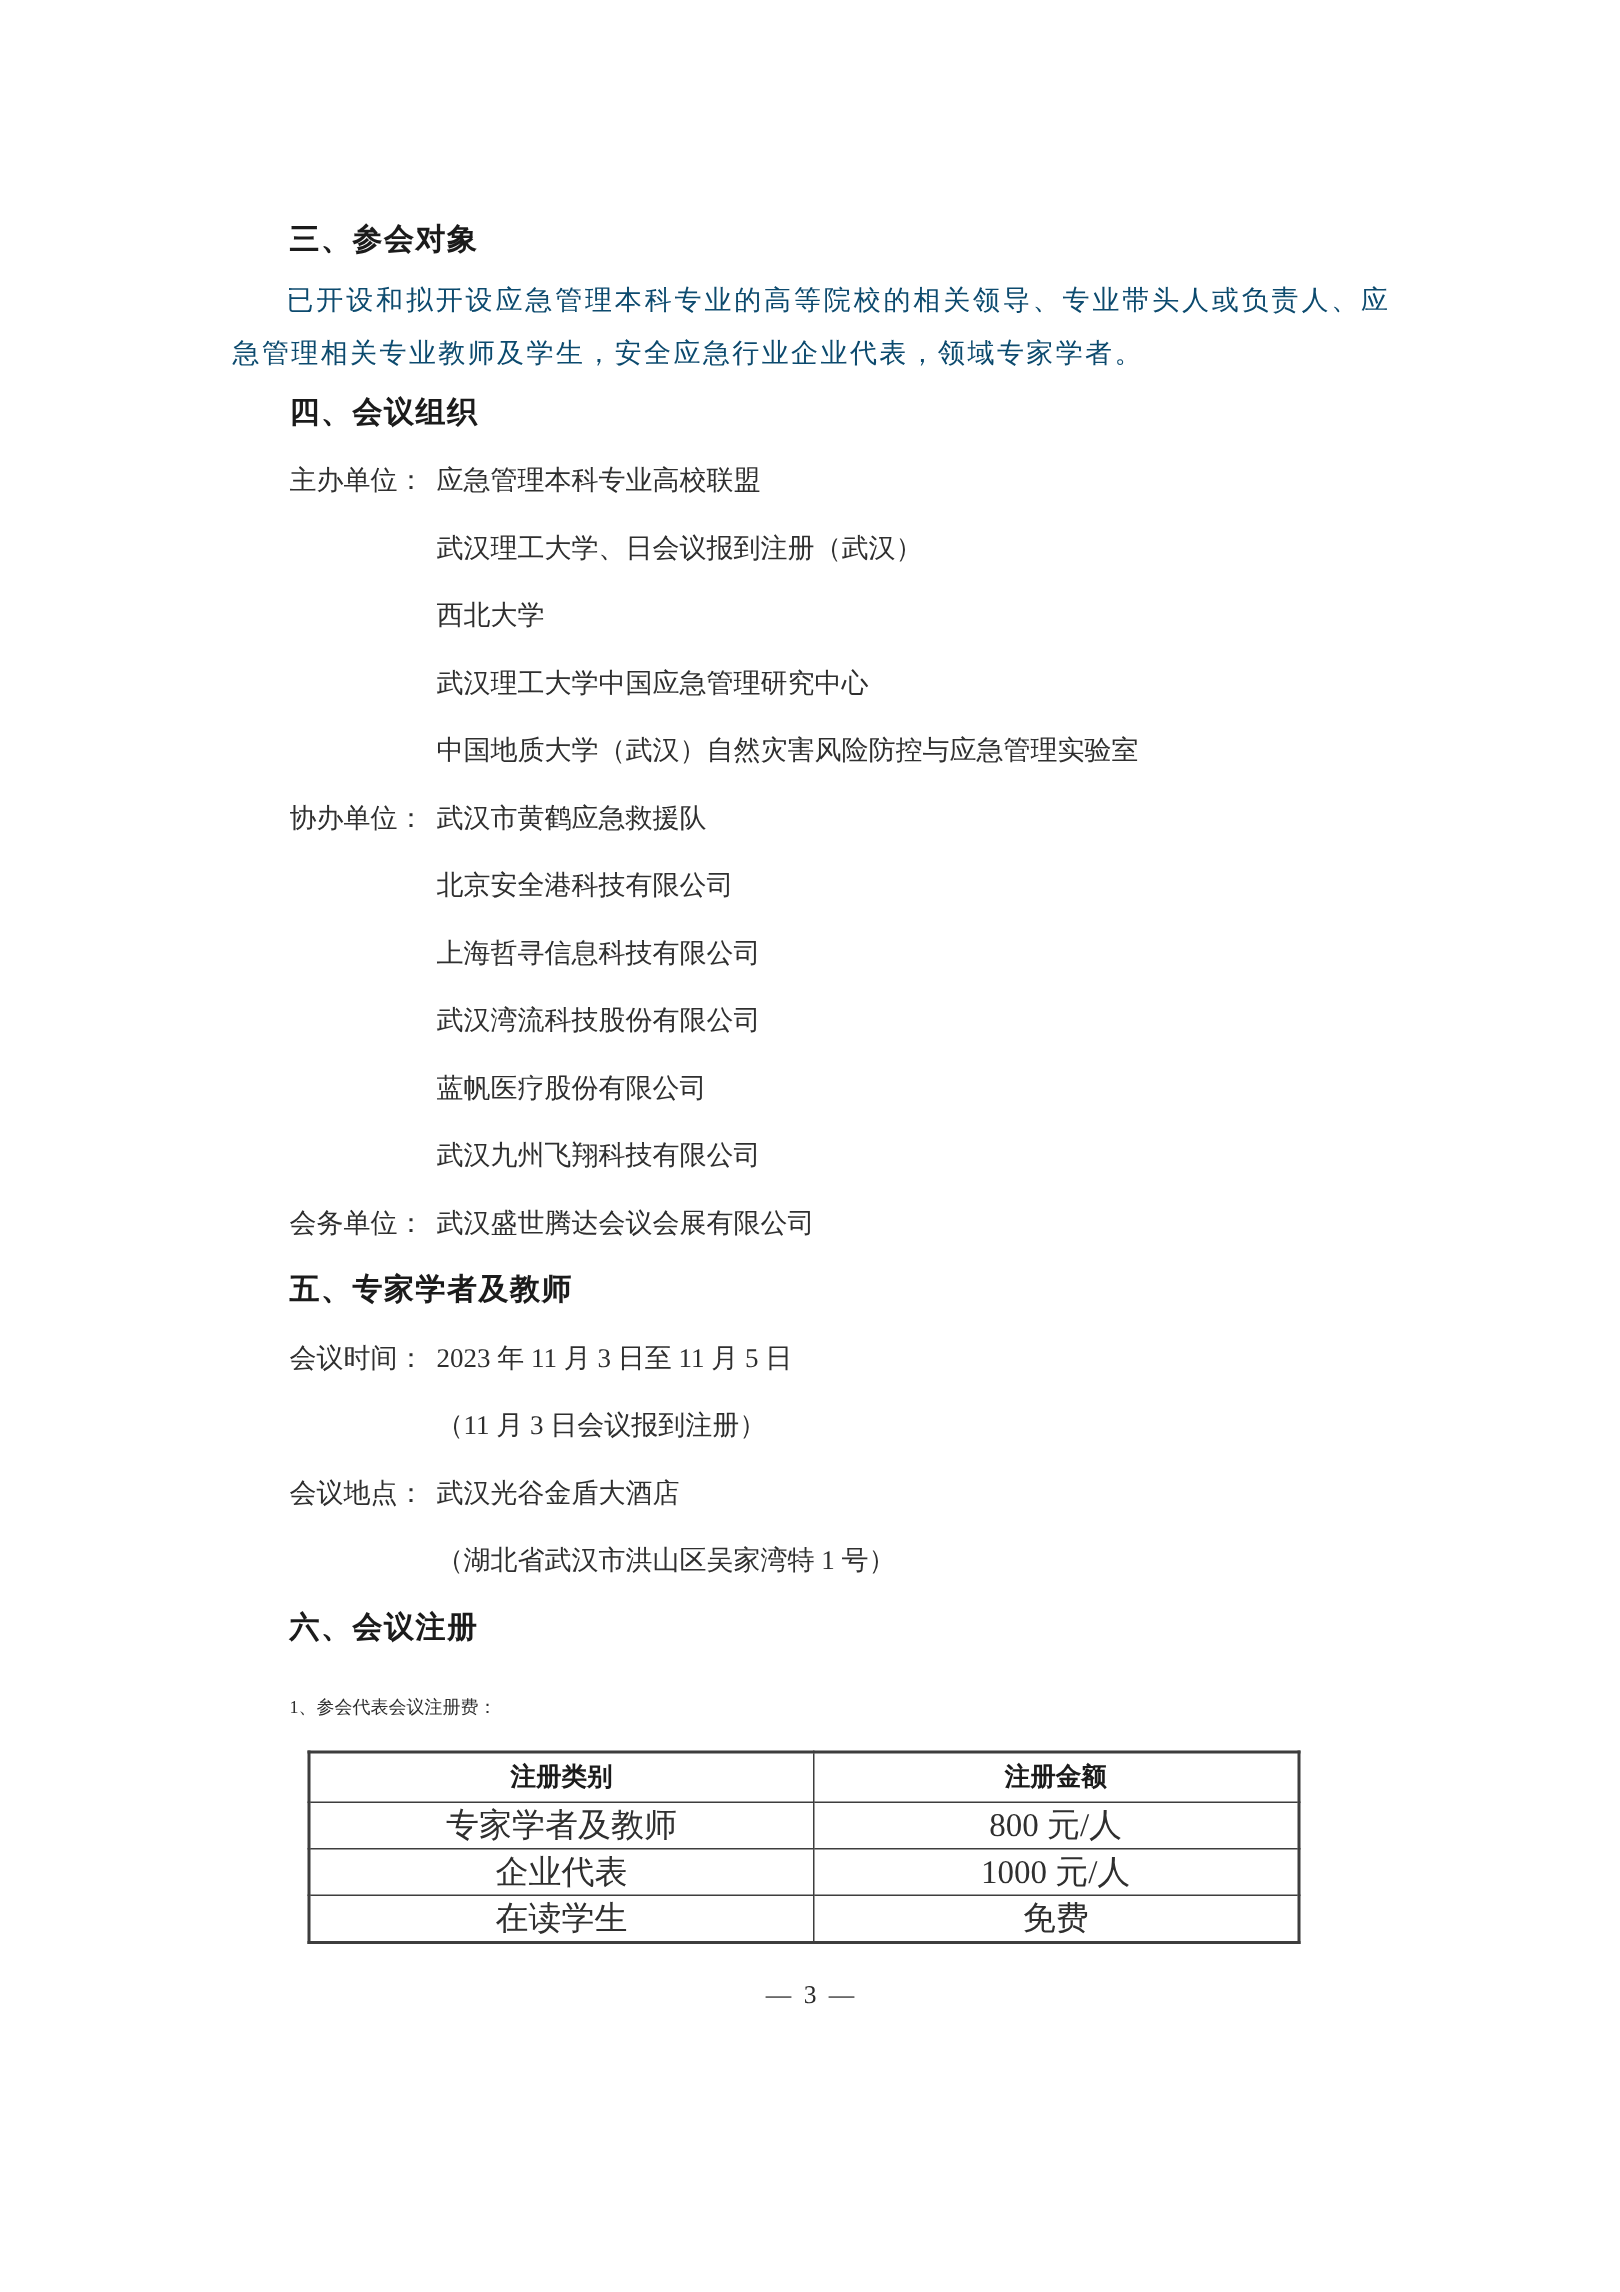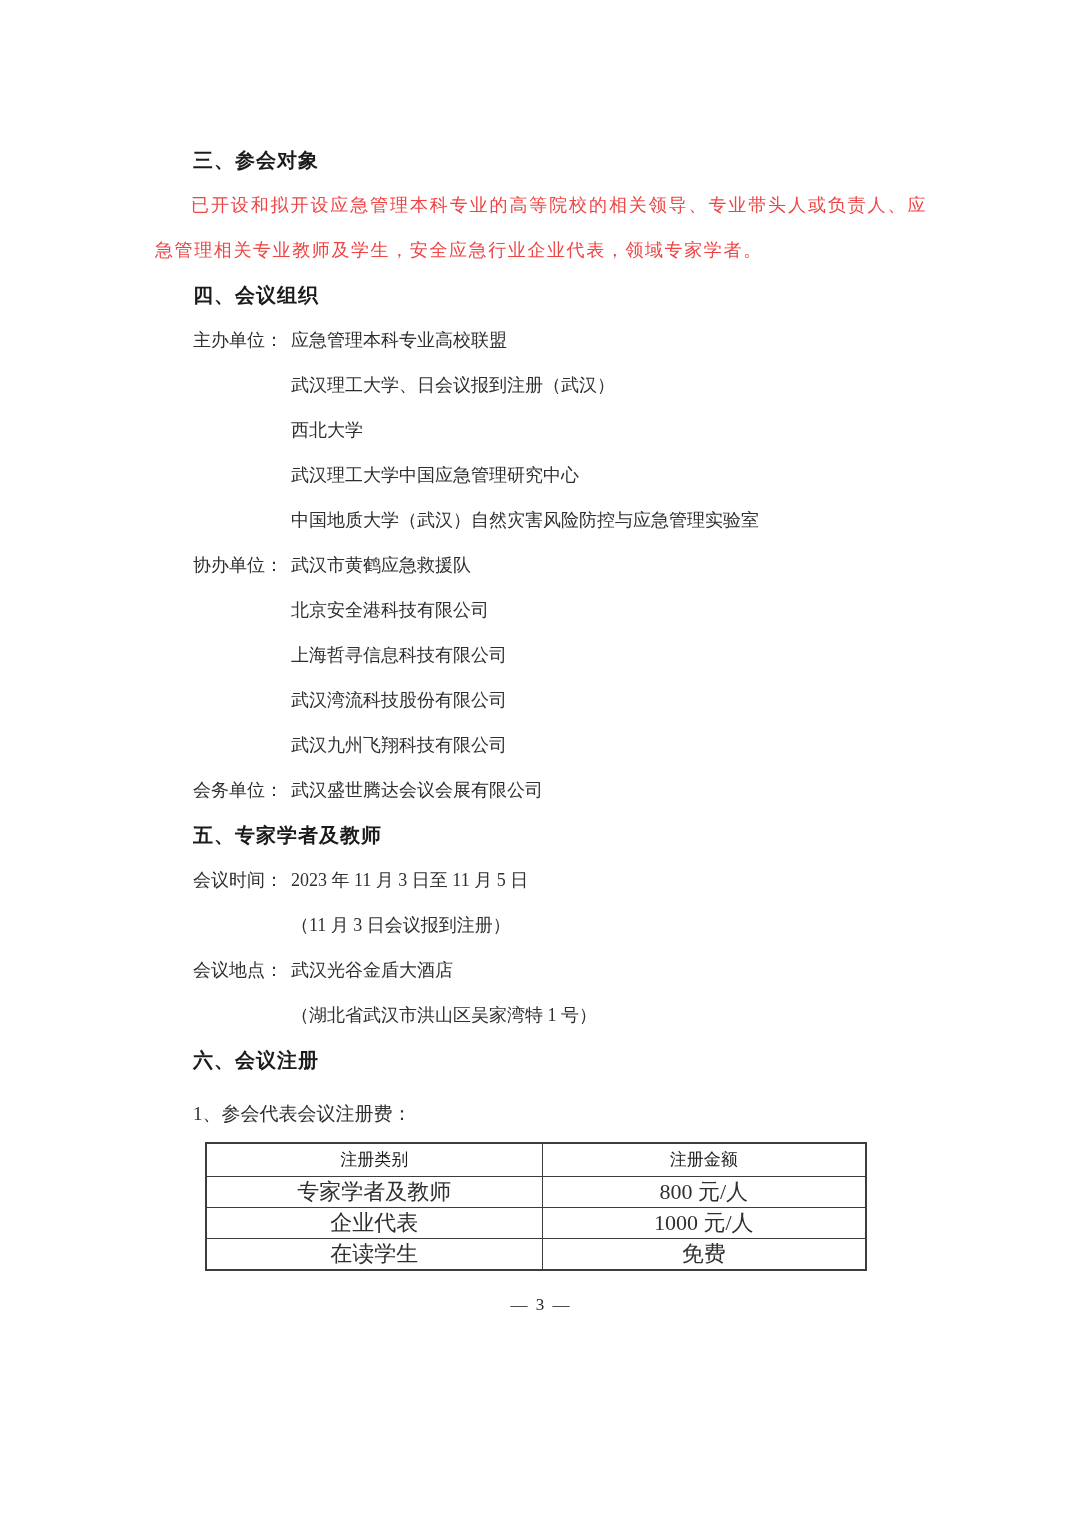--- a/index.html
+++ b/index.html
@@ -23,50 +23,50 @@
     font-family: "Liberation Sans", "DejaVu Sans", sans-serif;
     font-weight: bold;
     font-size: 20px;
     color: #1b1b1b;
     height: 45px; line-height: 45px;
     padding-left: 38px;
     letter-spacing: 1px;
   }
   .para {
     font-size: 18px;
-    line-height: 45px;
+    line-height: 35px;
     text-align: justify;
     text-indent: 2em;
     letter-spacing: 1.6px;
-    color: #ef4444;
+    color: #0c4a6e;
   }
   .line {
     position: relative;
     height: 45px; line-height: 45px;
     font-size: 18px;
     padding-left: 136px;
     white-space: nowrap;
   }
   .line .lbl { position: absolute; left: 38px; top: 0; }
   .sub {
     height: 45px; line-height: 45px;
-    font-size: 19px;
+    font-size: 12px;
     padding-left: 38px;
     margin-top: 8px;
   }
   table.reg {
     border-collapse: collapse;
     margin: 6px 0 0 50px;
     width: 660px;
     table-layout: fixed;
     border: 2.5px solid #3d3d3d;
   }
   table.reg th {
     font-family: "Liberation Sans", "DejaVu Sans", sans-serif;
-    font-weight: normal;
+    font-weight: bold;
     font-size: 17px;
     color: #1b1b1b;
     text-align: center;
     height: 33px;
     border: 1.5px solid #3d3d3d;
   }
   table.reg td {
     font-size: 22px;
     text-align: center;
     height: 29px;
@@ -117,20 +117,23 @@
     <div class="line">
       <span>北京安全港科技有限公司</span>
     </div>
     <div class="line">
       <span>上海哲寻信息科技有限公司</span>
     </div>
     <div class="line">
       <span>武汉湾流科技股份有限公司</span>
     </div>
     <div class="line">
+      <span>蓝帆医疗股份有限公司</span>
+    </div>
+    <div class="line">
       <span>武汉九州飞翔科技有限公司</span>
     </div>
 
     <div class="line">
       <span class="lbl">会务单位：</span>
       <span>武汉盛世腾达会议会展有限公司</span>
     </div>
 
     <div class="heading">五、专家学者及教师</div>
 

